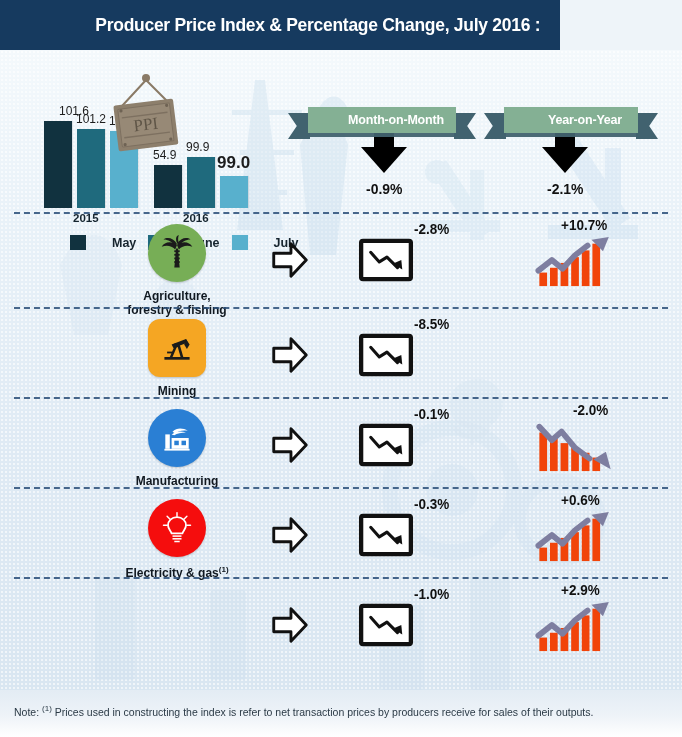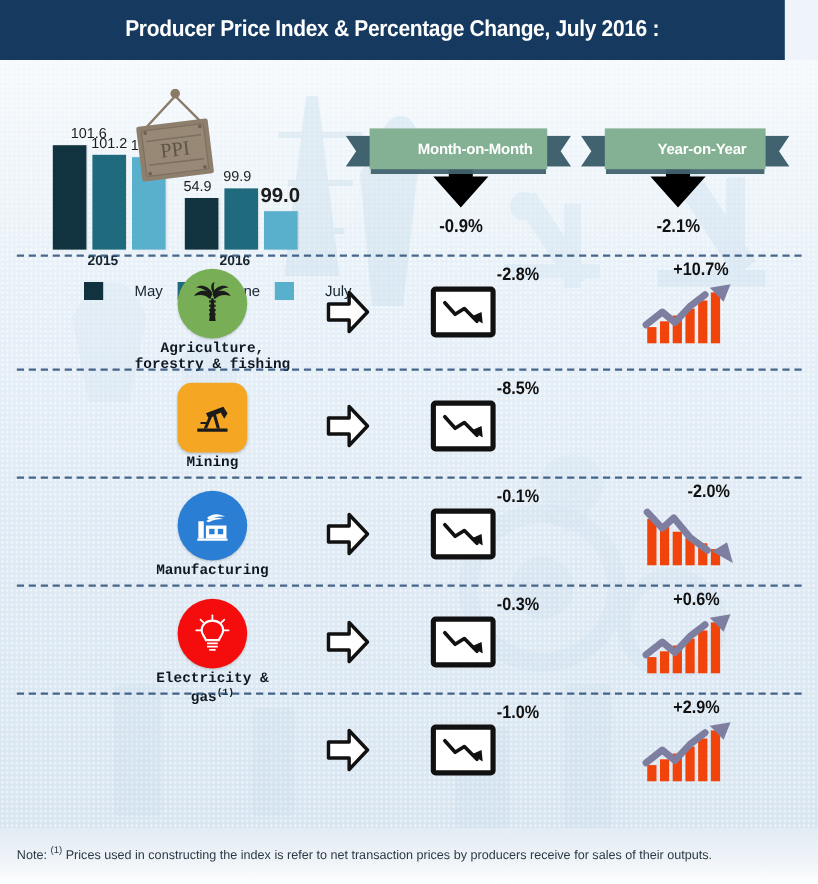--- a/index.html
+++ b/index.html
@@ -5,23 +5,23 @@
   html,body{margin:0;padding:0;background:#ffffff;}
   body{font-family:"Liberation Sans", sans-serif;}
 
   .page{
     position:relative;width:682px;height:737px;overflow:hidden;
     background:#eef4f9;
   }
 
   
   .header{
-    position:absolute;left:0;top:0;width:654px;height:50px;
+    position:absolute;left:0;top:0;width:560px;height:50px;
     background:#163A5F;
-    display:flex;align-items:center;justify-content:center;
+    display:flex;align-items:center;justify-content:flex-end;
     z-index:6;
   }
   .header-title{
     color:#ffffff;font-size:19px;font-weight:bold;letter-spacing:-0.3px;
     font-family:"Liberation Sans", sans-serif;
     transform:scaleX(0.92);
     white-space:nowrap;
   }
 
   
@@ -57,21 +57,21 @@
   .ppi-sign{position:absolute;left:104px;top:24px;width:84px;height:80px;z-index:7;}
 
   
   .ribbon{position:absolute;top:57px;height:26px;z-index:5;}
   .ribbon .tail-l,.ribbon .tail-r{
     position:absolute;top:6px;width:22px;height:26px;background:#41626f;
   }
   .ribbon .tail-l{left:-20px;clip-path:polygon(0 0,100% 0,100% 100%,0 100%,40% 50%);}
   .ribbon .tail-r{right:-20px;clip-path:polygon(0 0,100% 0,60% 50%,100% 100%,0 100%);}
   .ribbon .plate{
-    position:relative;height:34px;background:#84b094;
+    position:relative;height:26px;background:#84b094;
     display:flex;align-items:center;justify-content:center;
     box-shadow:0 5px 0 -1px rgba(65,98,111,.95);
     padding-left:28px;
   }
   .ribbon .plate span{
     color:#ffffff;font-size:12.5px;font-weight:bold;letter-spacing:-0.2px;
   }
   #ribbon-mom{left:308px;width:148px;}
   #ribbon-yoy{left:504px;width:134px;}
 
@@ -82,37 +82,37 @@
     position:absolute;font-size:12px;color:#1d1d1d;white-space:nowrap;
     font-family:"Liberation Sans", sans-serif;
   }
   .bar-lbl.big{font-size:17px;font-weight:bold;}
   .grp-lbl{
     position:absolute;bottom:26px;font-size:11.5px;font-weight:bold;color:#15242e;text-align:center;
   }
   .legend{position:absolute;left:46px;bottom:0;display:flex;gap:12px;align-items:center;}
   .legend .item{display:flex;align-items:center;gap:5px;}
   .legend .sw{width:16px;height:15px;display:inline-block;}
-  .legend .tx{font-size:12.5px;color:#16242e;font-weight:normal;padding-left:21px;}
+  .legend .tx{font-size:12.5px;color:#16242e;font-weight:bold;padding-left:21px;}
 
   
   .row{position:absolute;left:0;width:682px;}
   .divider{
     position:absolute;left:14px;right:14px;height:0;
     border-top:2px dashed #2a4e78;opacity:.85;
   }
   .sector{position:absolute;left:112px;width:130px;text-align:center;}
   .sector .circle{
     width:58px;height:58px;border-radius:50%;margin:0 auto;
     display:flex;align-items:center;justify-content:center;
     box-shadow:0 1px 2px rgba(0,0,0,.18);
   }
   .sector .circle.sq{border-radius:12px;}
   .sector .name{
-    margin-top:2px;font-size:12px;font-weight:bold;color:#101820;line-height:1.15;font-family:Liberation Mono, monospace;
+    margin-top:8px;font-size:12px;font-weight:bold;color:#101820;line-height:1.15;
   }
   .sector .name sup{font-size:8px;}
 
   .bigarrow{position:absolute;left:268px;width:46px;}
 
   .metric{position:absolute;}
   .metric .val{
     position:absolute;font-size:15px;font-weight:bold;color:#111;white-space:nowrap;
     transform:scaleX(.9);transform-origin:left center;
   }

